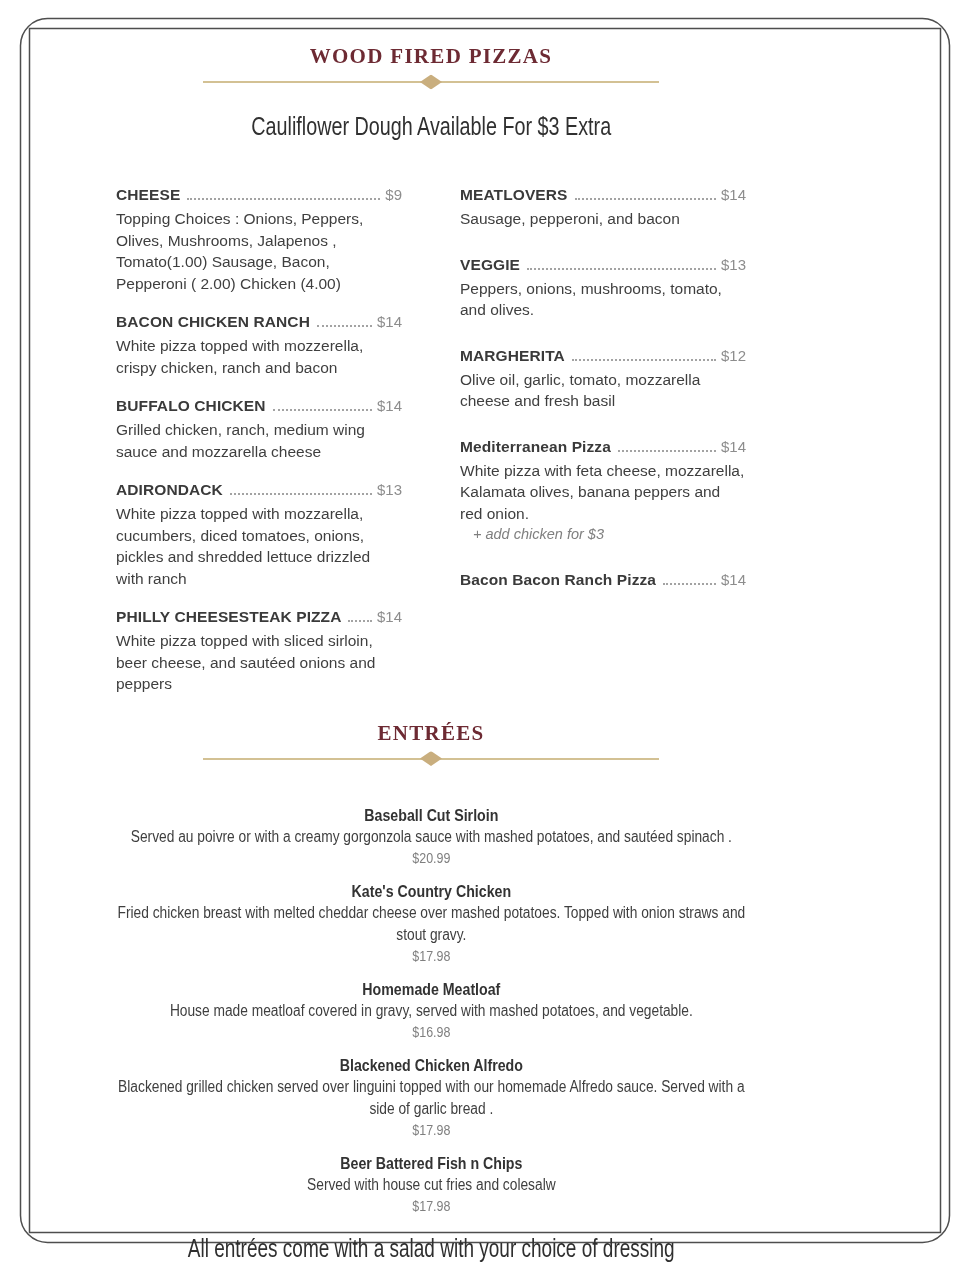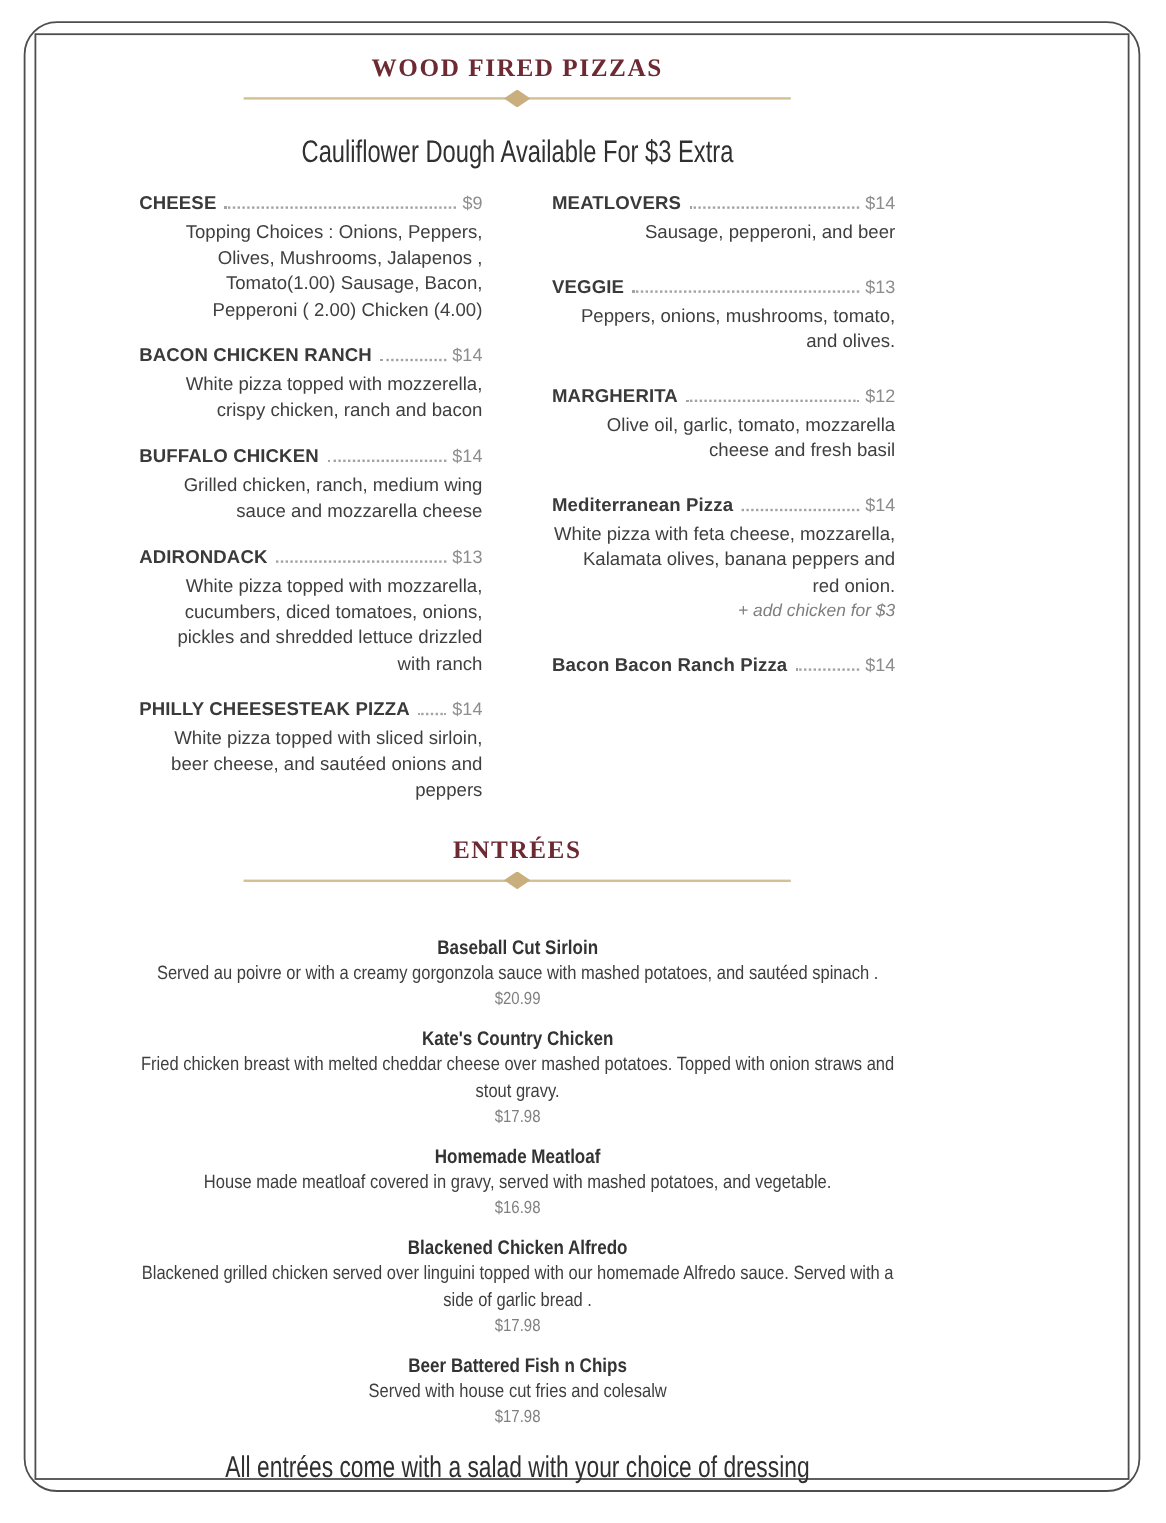--- a/index.html
+++ b/index.html
@@ -33,21 +33,21 @@
   
   .cond{transform:scaleX(0.76);transform-origin:50% 50%;width:131.5%;margin-left:-15.75%;}
   .cond88{transform:scaleX(0.86);transform-origin:50% 0;width:116.3%;margin-left:-8.15%;}
 
   .dough-note{
     margin-top:21px;font-size:26px;line-height:32px;font-weight:400;
     color:#303030;text-align:center;white-space:nowrap;
   }
 
   
-  .pizza-columns{display:flex;gap:58px;margin-top:18px;text-align:right;}
+  .pizza-columns{display:flex;gap:58px;margin-top:43px;}
   .pizza-columns .col{flex:1;min-width:0;}
   .pizza-item{margin-bottom:18px;}
   .col-right .pizza-item{margin-bottom:25px;}
   .title-row{display:flex;align-items:baseline;line-height:20px;margin-bottom:3px;}
   .pz-name{font-weight:700;font-size:15.5px;color:var(--item-name);letter-spacing:0.1px;white-space:nowrap;}
   .dots{flex:1;border-bottom:2px dotted #a3a3a3;margin:0 5px 4px 7px;min-width:12px;}
   .pz-price{font-size:15px;color:var(--price);white-space:nowrap;}
   .pz-desc{font-size:15.5px;line-height:21.5px;color:var(--body-text);max-width:302px;}
   .pz-note{font-size:14.5px;line-height:21px;font-style:italic;color:var(--muted);padding-left:13px;}
 
@@ -131,21 +131,21 @@
 
     </div>
     <div class="col col-right">
 
       <article class="pizza-item">
         <div class="title-row">
           <span class="pz-name">MEATLOVERS</span>
           <span class="dots"></span>
           <span class="pz-price">$14</span>
         </div>
-        <p class="pz-desc">Sausage, pepperoni, and beer</p>
+        <p class="pz-desc">Sausage, pepperoni, and bacon</p>
       </article>
 
       <article class="pizza-item">
         <div class="title-row">
           <span class="pz-name">VEGGIE</span>
           <span class="dots"></span>
           <span class="pz-price">$13</span>
         </div>
         <p class="pz-desc">Peppers, onions, mushrooms, tomato, and olives.</p>
       </article>

